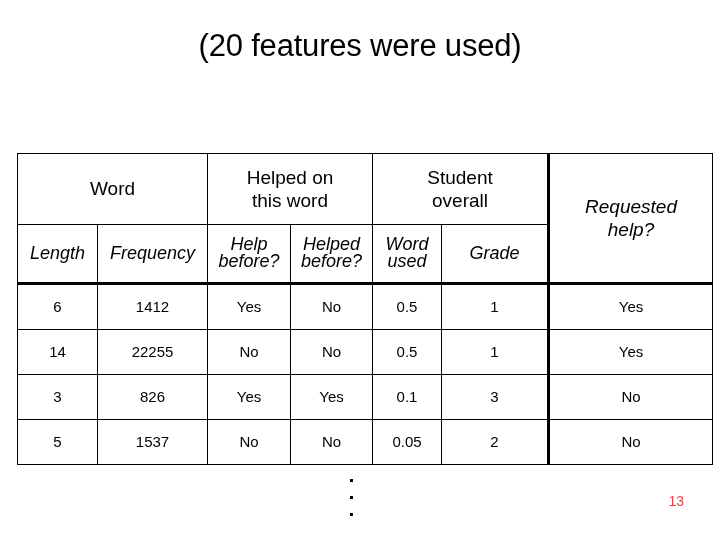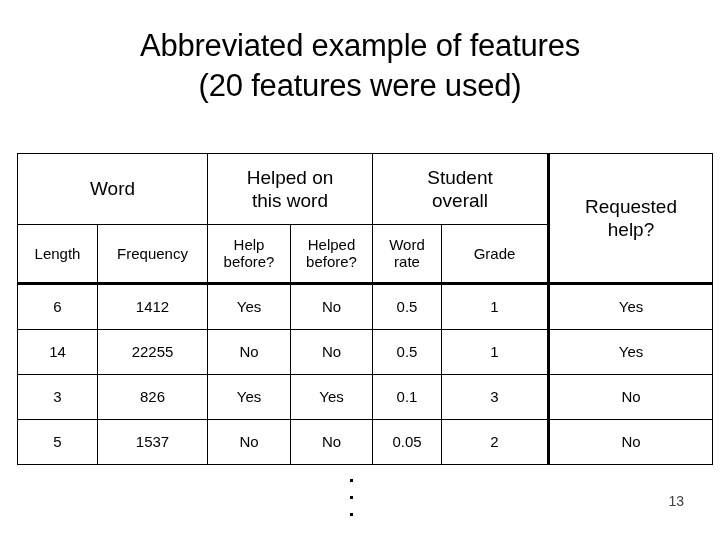--- a/index.html
+++ b/index.html
@@ -74,30 +74,31 @@
     font-weight: 700;
     line-height: 23px;
     height: 69px;
   }
   th.group.tall {
     height: 128px;
   }
 
   
   th.sub {
-    font-size: 15px;
+    font-size: 18px;
     font-weight: 400;
     line-height: 17px;
     height: 57px;
   }
   .thick-left {
     border-left: 3px solid #000000 !important;
   }
   .thick-bottom {
     border-bottom: 3px solid #000000 !important;
+    font-style: italic;
   }
   .thick-top {
     border-top: 3px solid #000000 !important;
   }
 
   td.data {
     height: 44px;
     font-size: 15px;
     line-height: 18px;
   }
@@ -132,30 +133,29 @@
 
   
   .slide-number {
     position: absolute;
     left: 640px;
     top: 493px;
     width: 44px;
     text-align: right;
     font-size: 14px;
     line-height: 17px;
-    color: #404040;
+    color: #ef4444;
   }
 </style>
 </head>
 <body>
 
 <div class="slide">
 
   <div class="slide-title">
-    <span class="line">Abbreviated example of features</span>
     <span class="line">(20 features were used)</span>
   </div>
 
   <div class="table-wrap">
     <table class="feature-table">
       <colgroup>
         <col class="c-length">
         <col class="c-freq">
         <col class="c-seen">
         <col class="c-helped">
@@ -191,21 +191,21 @@
           <th class="sub thick-bottom">
             <span>Help</span><br>
             <span>before?</span>
           </th>
           <th class="sub thick-bottom">
             <span>Helped</span><br>
             <span>before?</span>
           </th>
           <th class="sub thick-bottom">
             <span>Word</span><br>
-            <span>rate</span>
+            <span>used</span>
           </th>
           <th class="sub thick-bottom">
             <span>Grade</span>
           </th>
         </tr>
       </thead>
       <tbody>
         <tr>
           <td class="data thick-top">6</td>
           <td class="data thick-top">1412</td>

